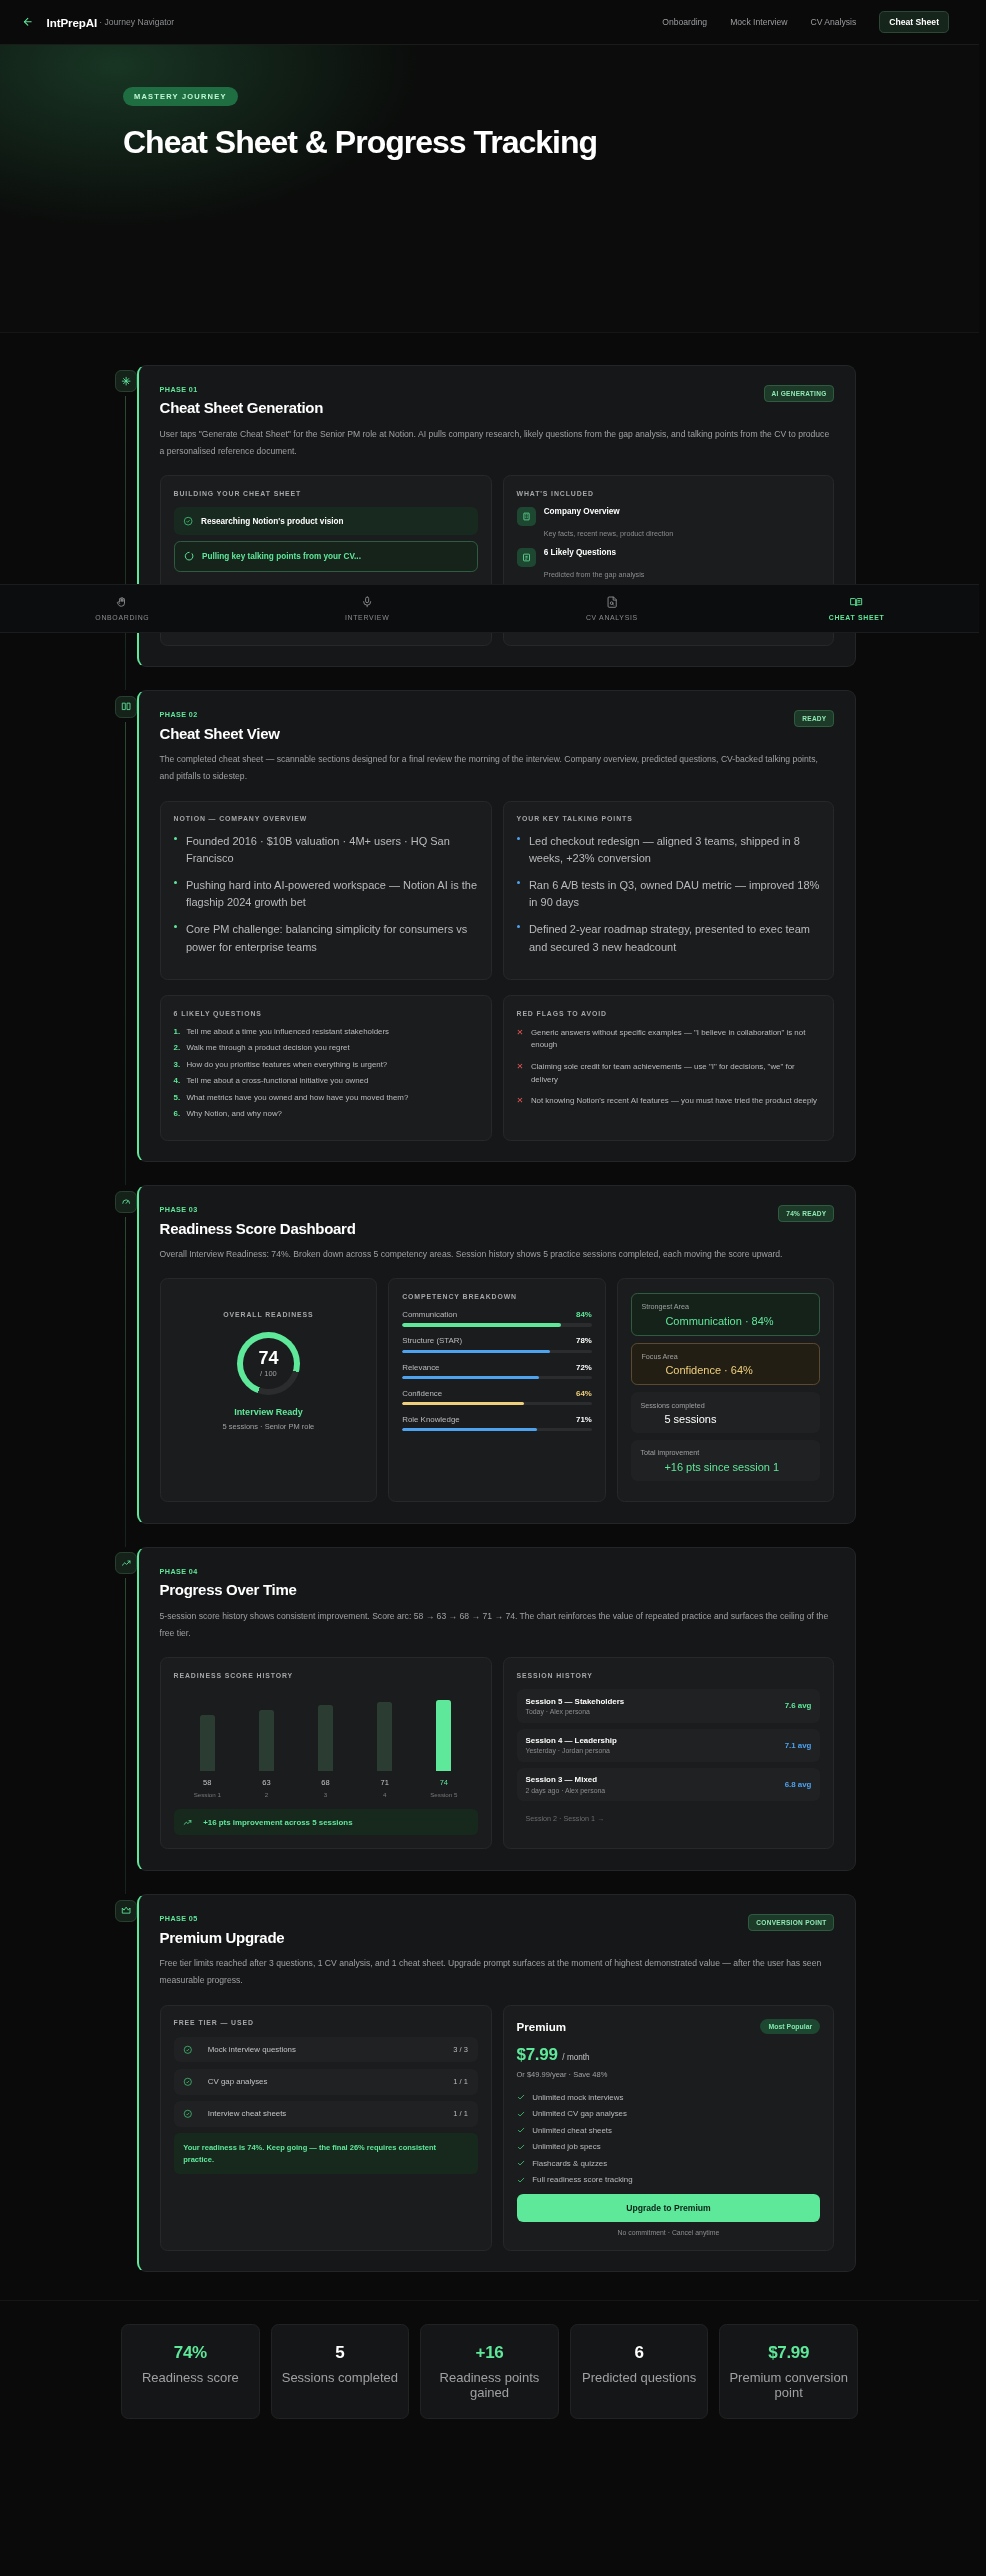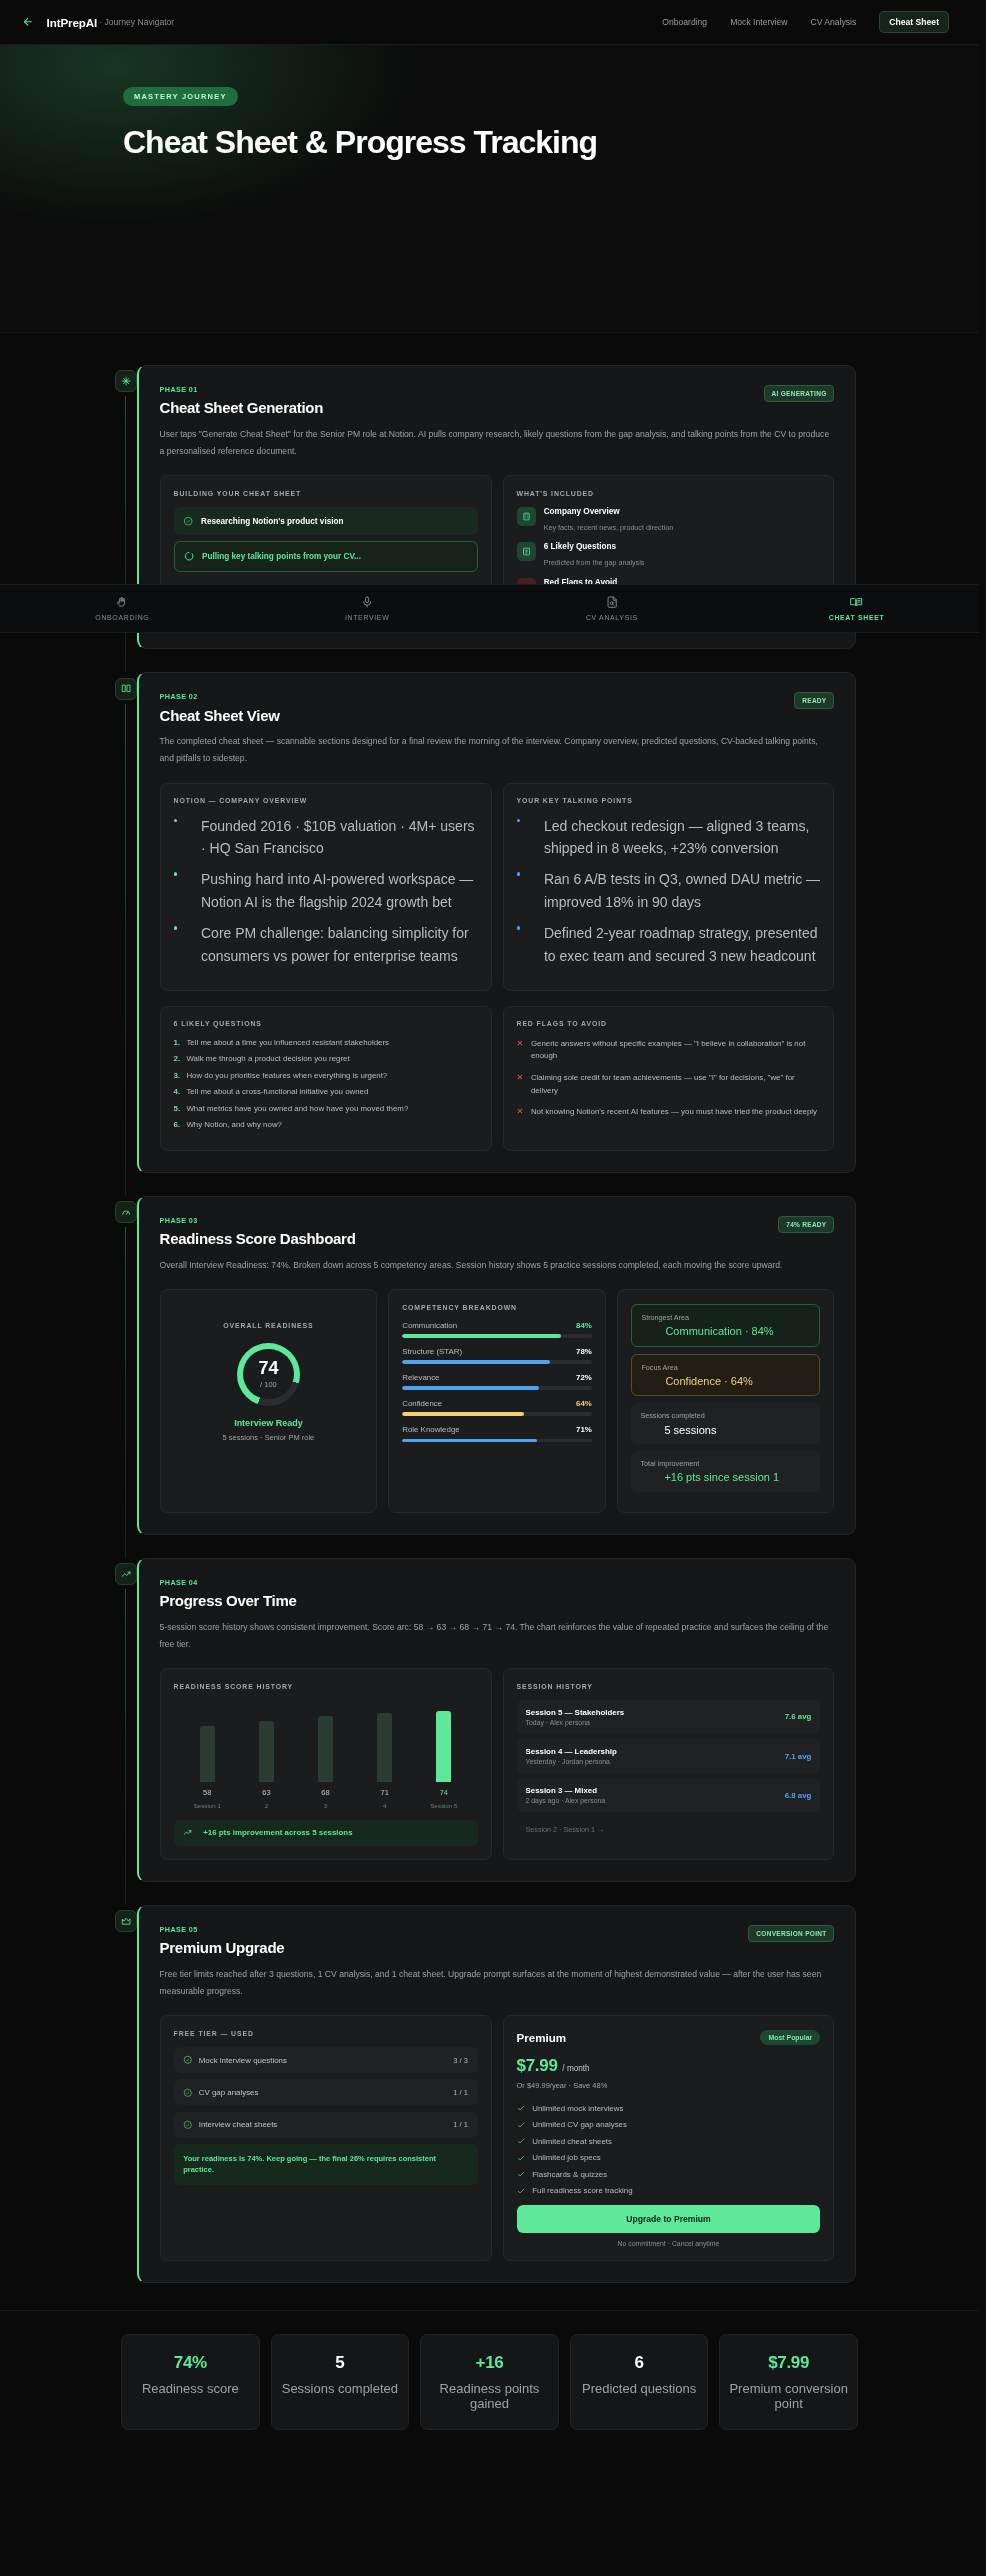--- a/index.html
+++ b/index.html
@@ -99,24 +99,24 @@
   .ring{width:10.3px;height:10.3px;border-radius:50%;border:1.1px solid currentColor;flex:0 0 auto;}
   .ring.dim{border-color:#3a3c3e;}
   .incl{display:flex;gap:8.2px;align-items:flex-start;margin-bottom:10.3px;}
   .incl-ic{
     width:19px;height:19px;border-radius:4.8px;flex:0 0 auto;display:flex;
     align-items:center;justify-content:center;
   }
   .incl-ic.g{background:#1d4730;color:#6ef0a4;}
   .incl-ic.r{background:#472023;color:#f08a8a;}
   .incl-t{font-size:8.2px;font-weight:bold;color:#fff;}
-  .incl-s{font-size:7.2px;color:#8b8d8f;margin-top:7px;}
-
-  
-  .bul{display:flex;gap:24px;margin-bottom:9px;font-size:14px;line-height:1.6;color:#b9bbbd;}
+  .incl-s{font-size:7.2px;color:#8b8d8f;margin-top:13px;}
+
+  
+  .bul{display:flex;gap:9px;margin-bottom:9px;font-size:11px;line-height:1.6;color:#b9bbbd;}
   .dot{width:3.4px;height:3.4px;border-radius:50%;margin-top:4.1px;flex:0 0 auto;}
   .dot.g{background:#5ee89a;}
   .dot.b{background:#4da3f0;}
   .qitem{display:flex;gap:6.2px;margin-bottom:7.5px;font-size:7.9px;color:#b9bbbd;}
   .qnum{color:#5ee89a;font-weight:bold;flex:0 0 auto;}
   .xitem{display:flex;gap:7.5px;margin-bottom:9px;font-size:7.9px;line-height:1.6;color:#b9bbbd;}
   .xm{color:#e05757;flex:0 0 auto;font-size:8.2px;line-height:1.5;}
 
   
   .ring-wrap{display:flex;flex-direction:column;align-items:center;padding:18px 0 6.9px;}
@@ -165,21 +165,21 @@
     display:flex;align-items:center;
   }
   .s-t{font-size:7.9px;font-weight:bold;color:#fff;}
   .s-s{font-size:6.9px;color:#8b8d8f;margin-top:2.1px;}
   .s-v{margin-left:auto;font-size:7.9px;font-weight:bold;}
   .smore{font-size:7.2px;color:#6b6d6f;padding:6.9px 9px;}
 
   
   .urow{
     background:#202122;border-radius:6.2px;padding:8.2px 9.6px;margin-bottom:6.2px;
-    display:flex;align-items:center;gap:6px;font-size:7.9px;color:#c2c4c6;
+    display:flex;align-items:center;gap:15px;font-size:7.9px;color:#c2c4c6;
   }
   .urow .u-v{margin-left:auto;font-size:7.5px;color:#b9bbbd;}
   .check-g{color:#3fbf72;flex:0 0 auto;display:flex;}
   .nudge{
     background:#17281d;border-radius:5.5px;padding:9px 9.6px;margin-top:2.7px;
     font-size:7.5px;font-weight:bold;color:#5ee89a;line-height:1.55;
   }
   .prem-head{display:flex;align-items:center;margin-bottom:11px;}
   .prem-title{font-size:11.6px;font-weight:bold;color:#fff;}
   .prem-tag{

